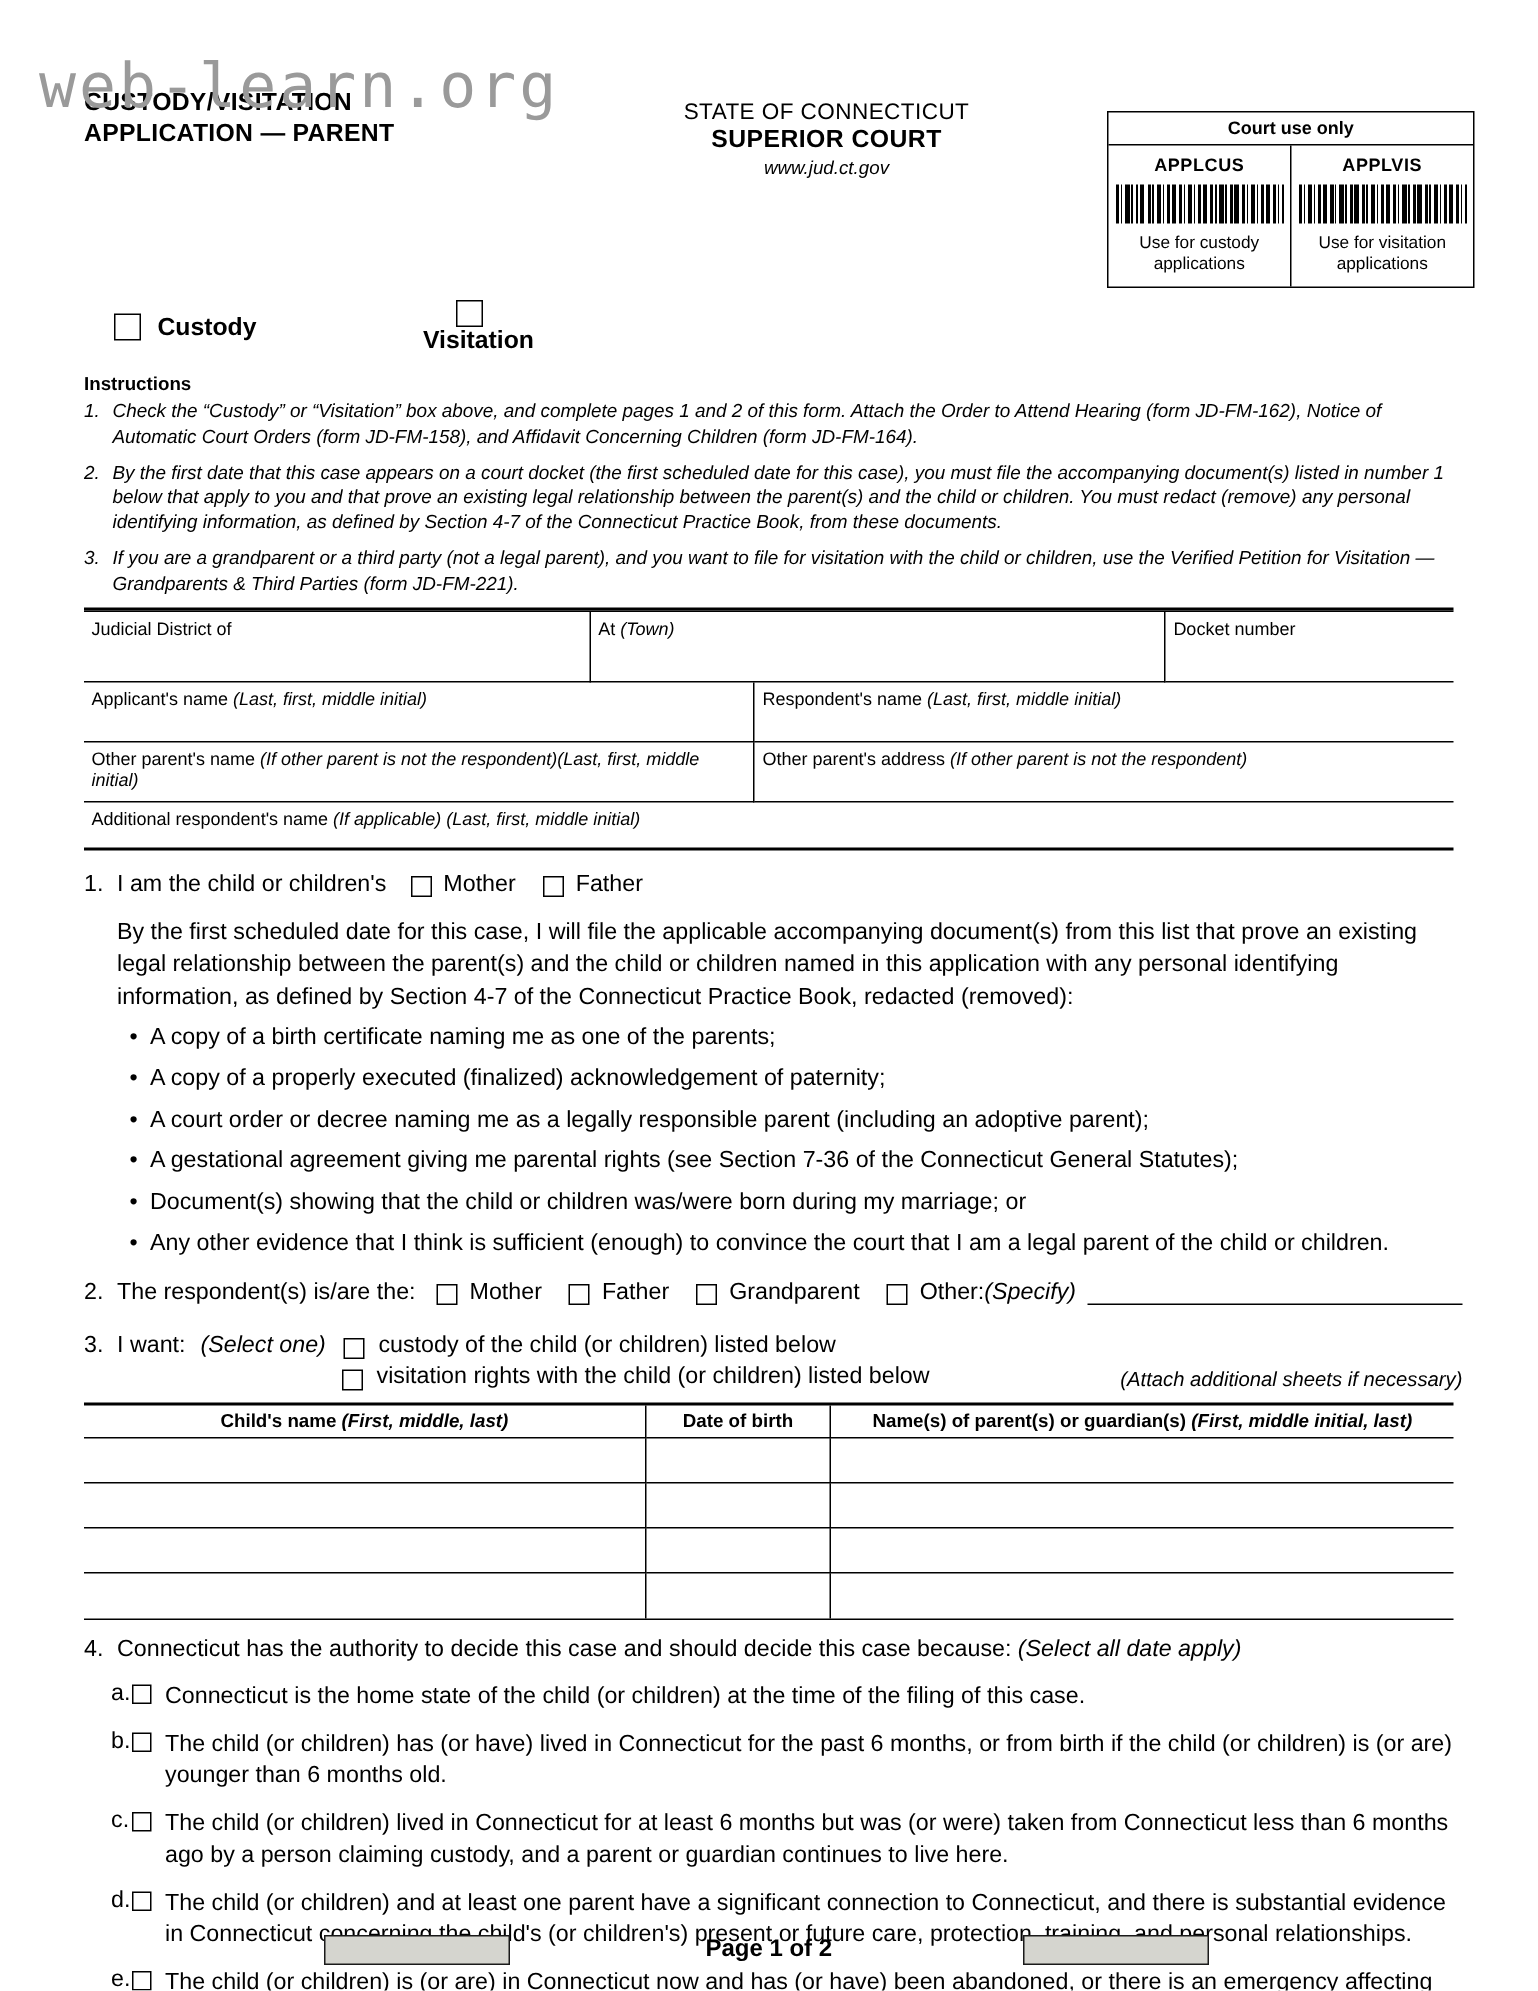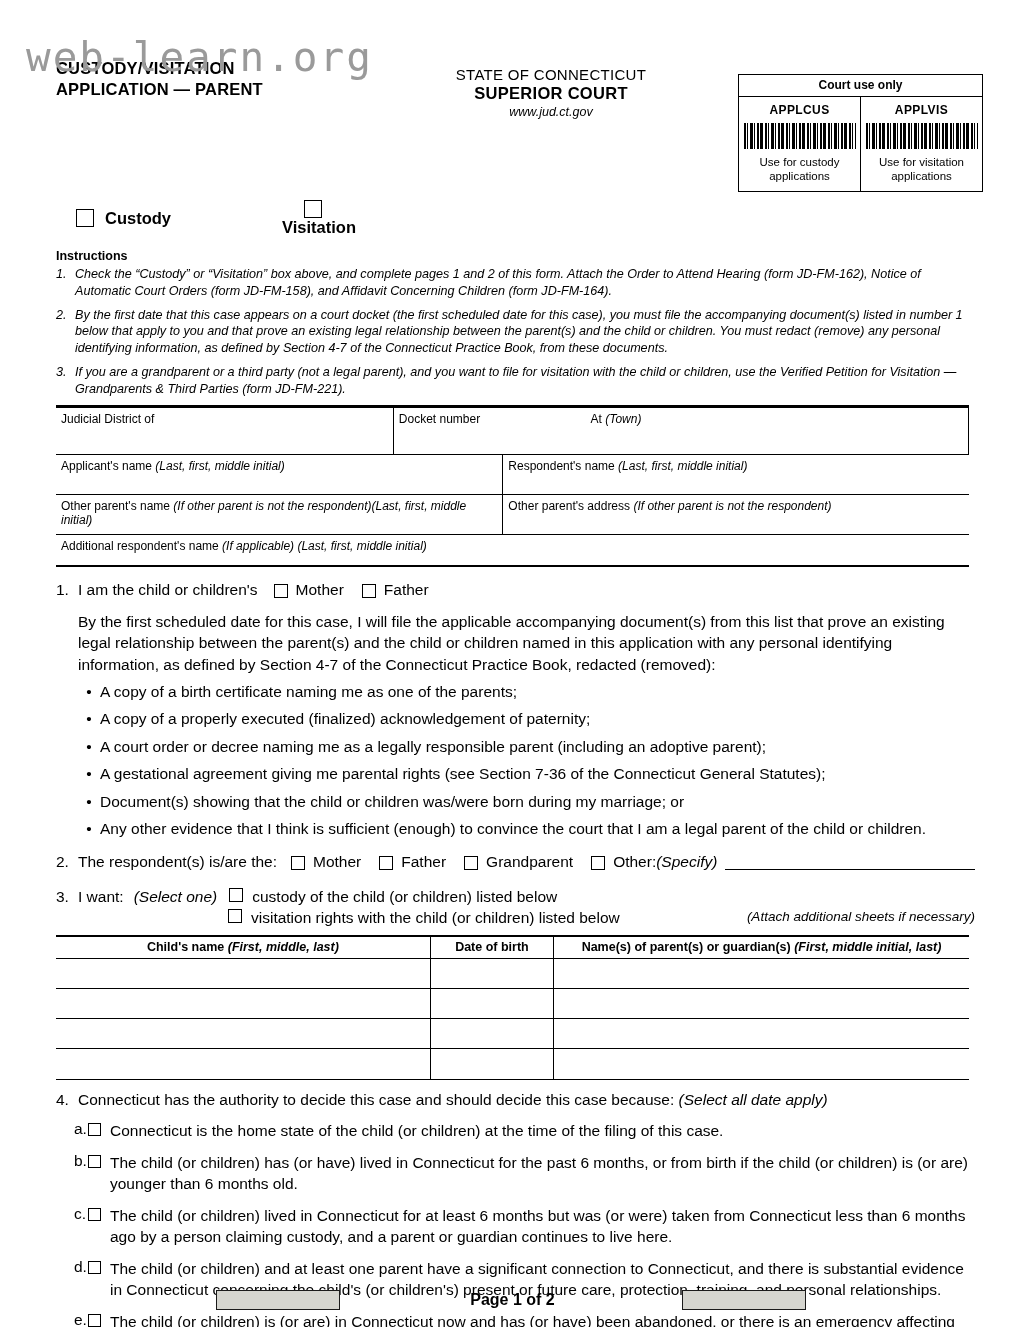--- a/index.html
+++ b/index.html
@@ -185,21 +185,21 @@
 
   .specify-line {
     flex: 1;
     min-width: 190px;
     border-bottom: 1.6px solid #000;
     height: 15px;
     margin-left: 8px;
   }
 
   .q3-choices { margin-top: 0; }
-  .q3-line { display: flex; align-items: flex-start; margin-top: 3px; }
+  .q3-line { display: flex; align-items: flex-end; margin-top: 3px; }
   .q3-line .cbox { margin-right: 9px; }
   .q3-note { font-size: 13.5px; font-style: italic; margin-left: auto; }
 
   
   .ctable {
     margin: 8px 44px 0 44px;
     border-top: 2.6px solid #000;
   }
   .ctable table { width: 100%; border-collapse: collapse; }
   .ctable th {
@@ -319,25 +319,25 @@
     </div>
   </div>
 
   <div class="fields">
     <div class="fields-inner">
 
       <div class="frow row-a">
         <div class="fcell bdr-r bdr-b" style="width:37%">
           <span>Judicial District of</span>
         </div>
+        <div class="fcell bdr-r bdr-b" style="width:42%">
+          <span>At </span><span class="ital">(Town)</span>
+        </div>
         <div class="fcell bdr-b" style="width:21%">
           <span>Docket number</span>
-        </div>
-        <div class="fcell bdr-r bdr-b" style="width:42%">
-          <span>At </span><span class="ital">(Town)</span>
         </div>
       </div>
 
       <div class="frow row-b">
         <div class="fcell bdr-r bdr-b" style="width:49%">
           <span>Applicant's name  </span><span class="ital">(Last, first, middle initial)</span>
         </div>
         <div class="fcell bdr-b" style="width:51%">
           <span>Respondent's name  </span><span class="ital">(Last, first, middle initial)</span>
         </div>

